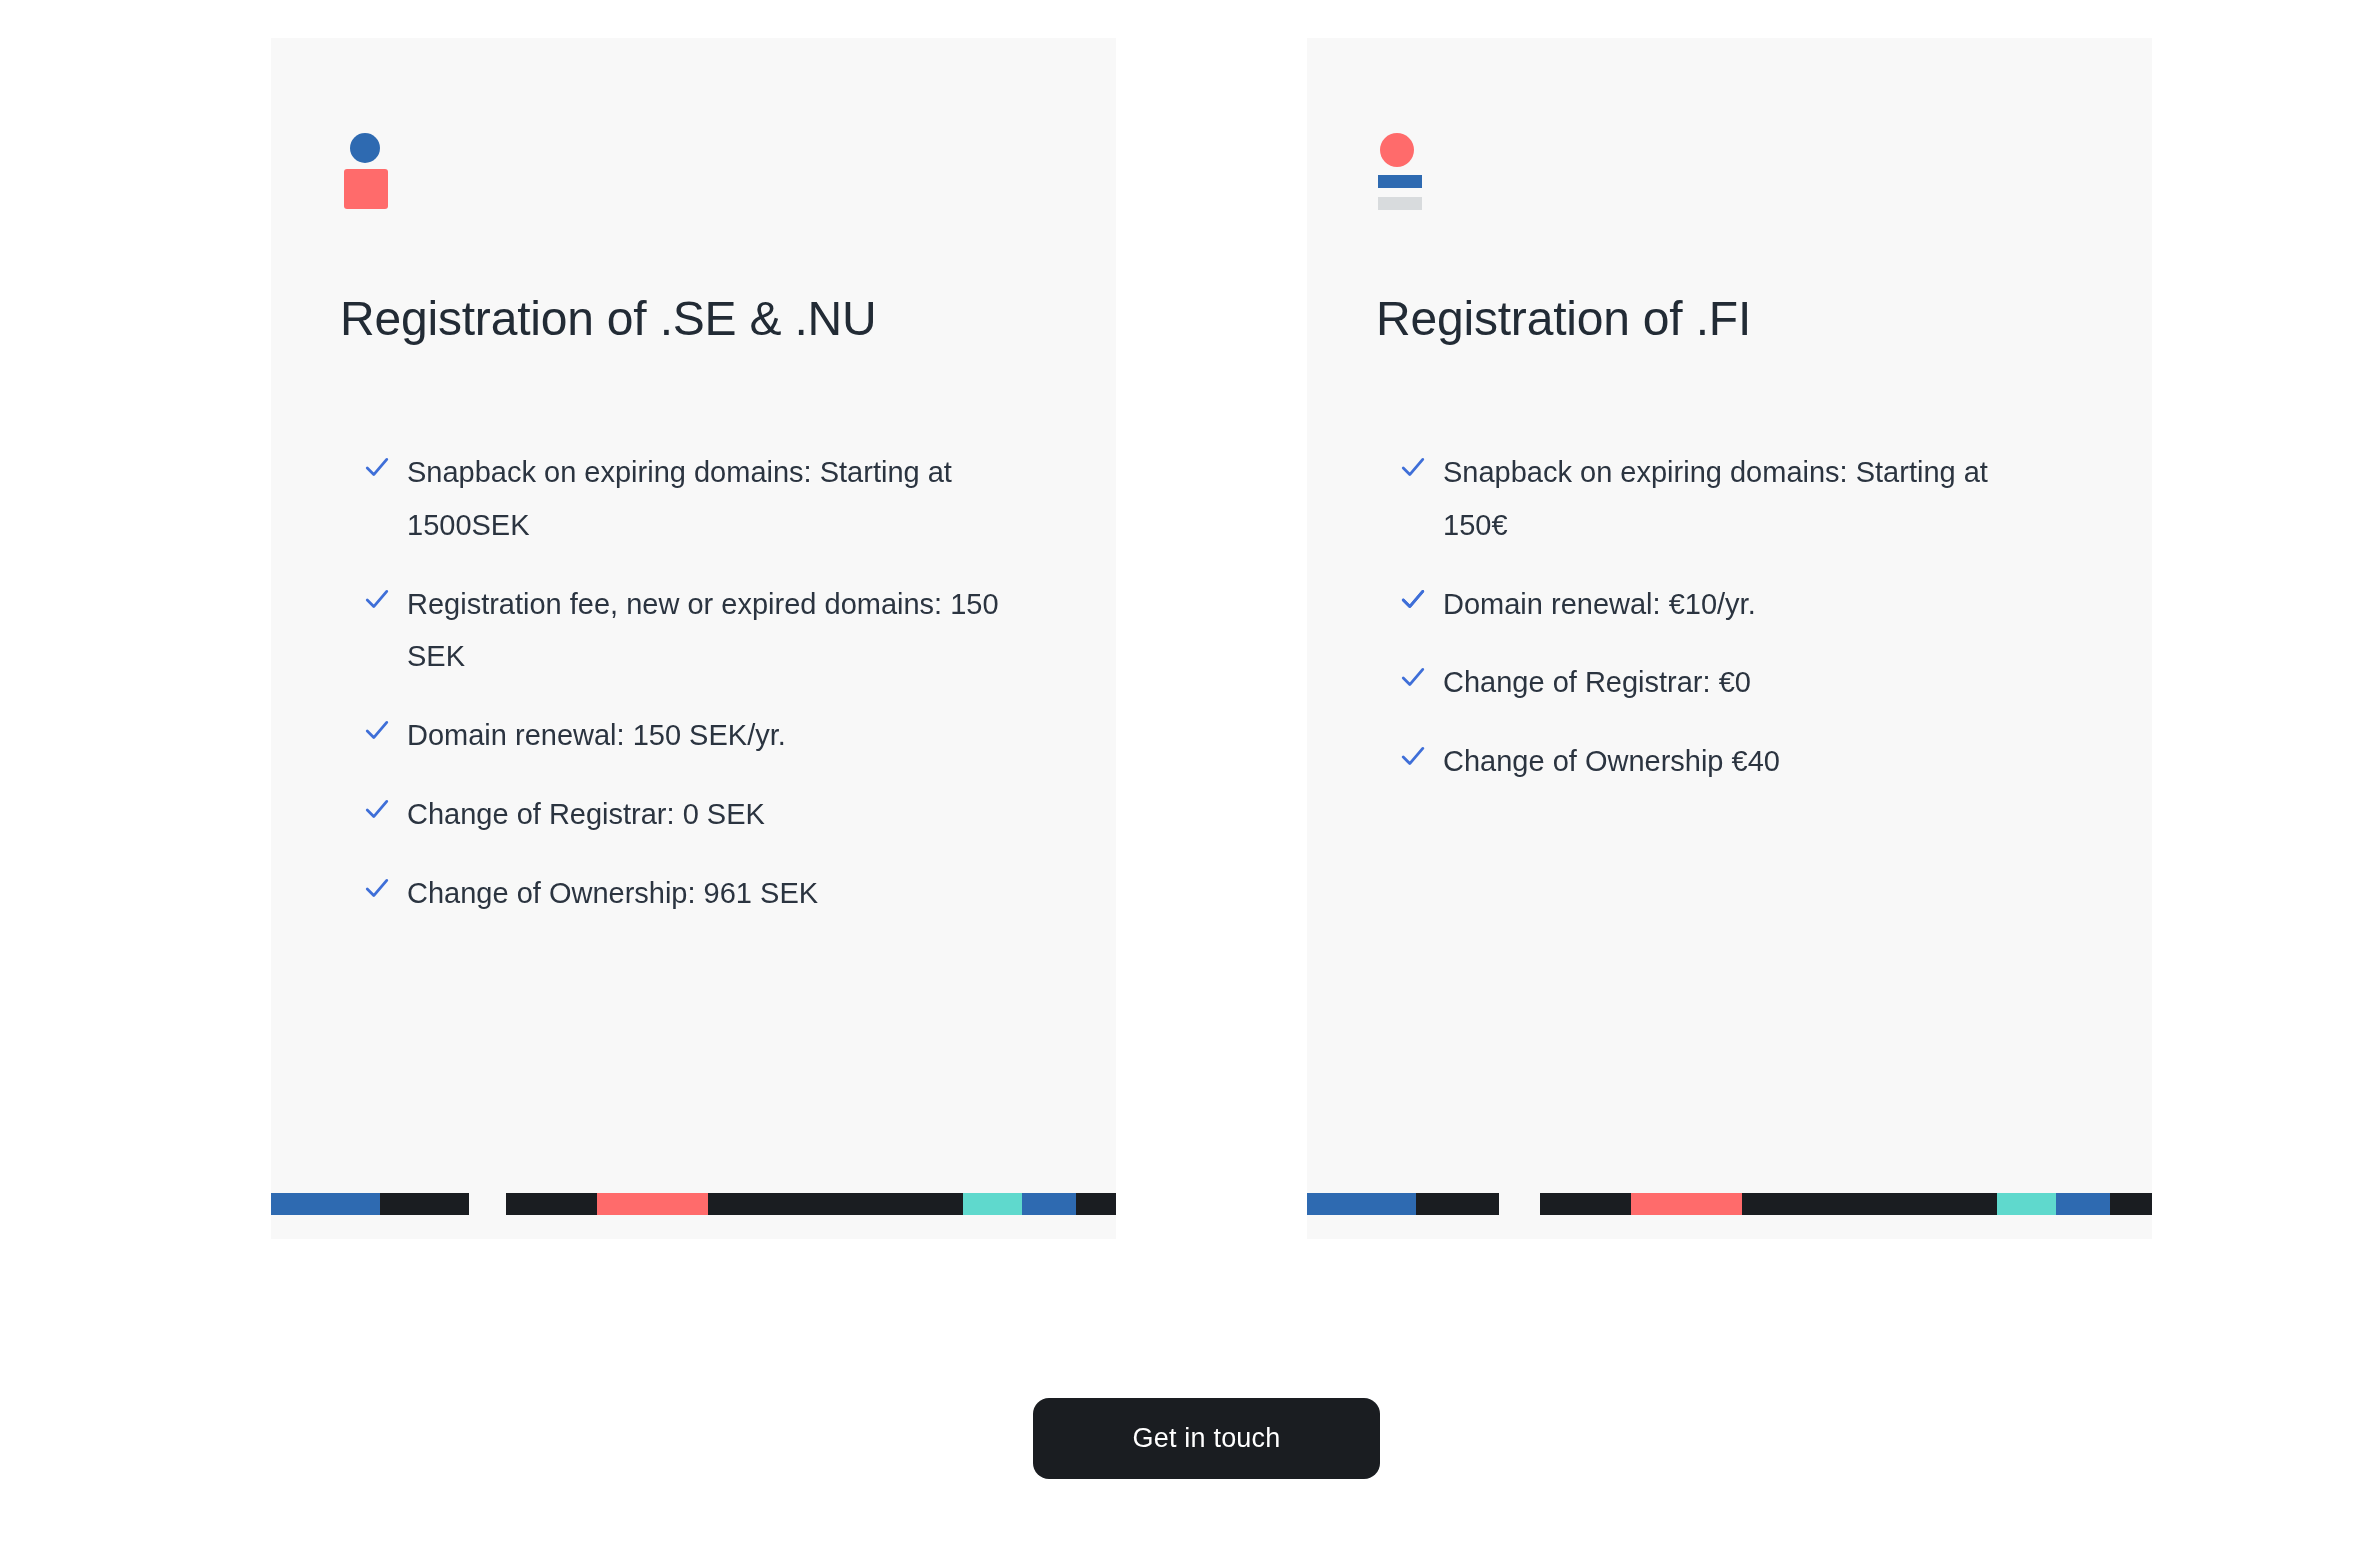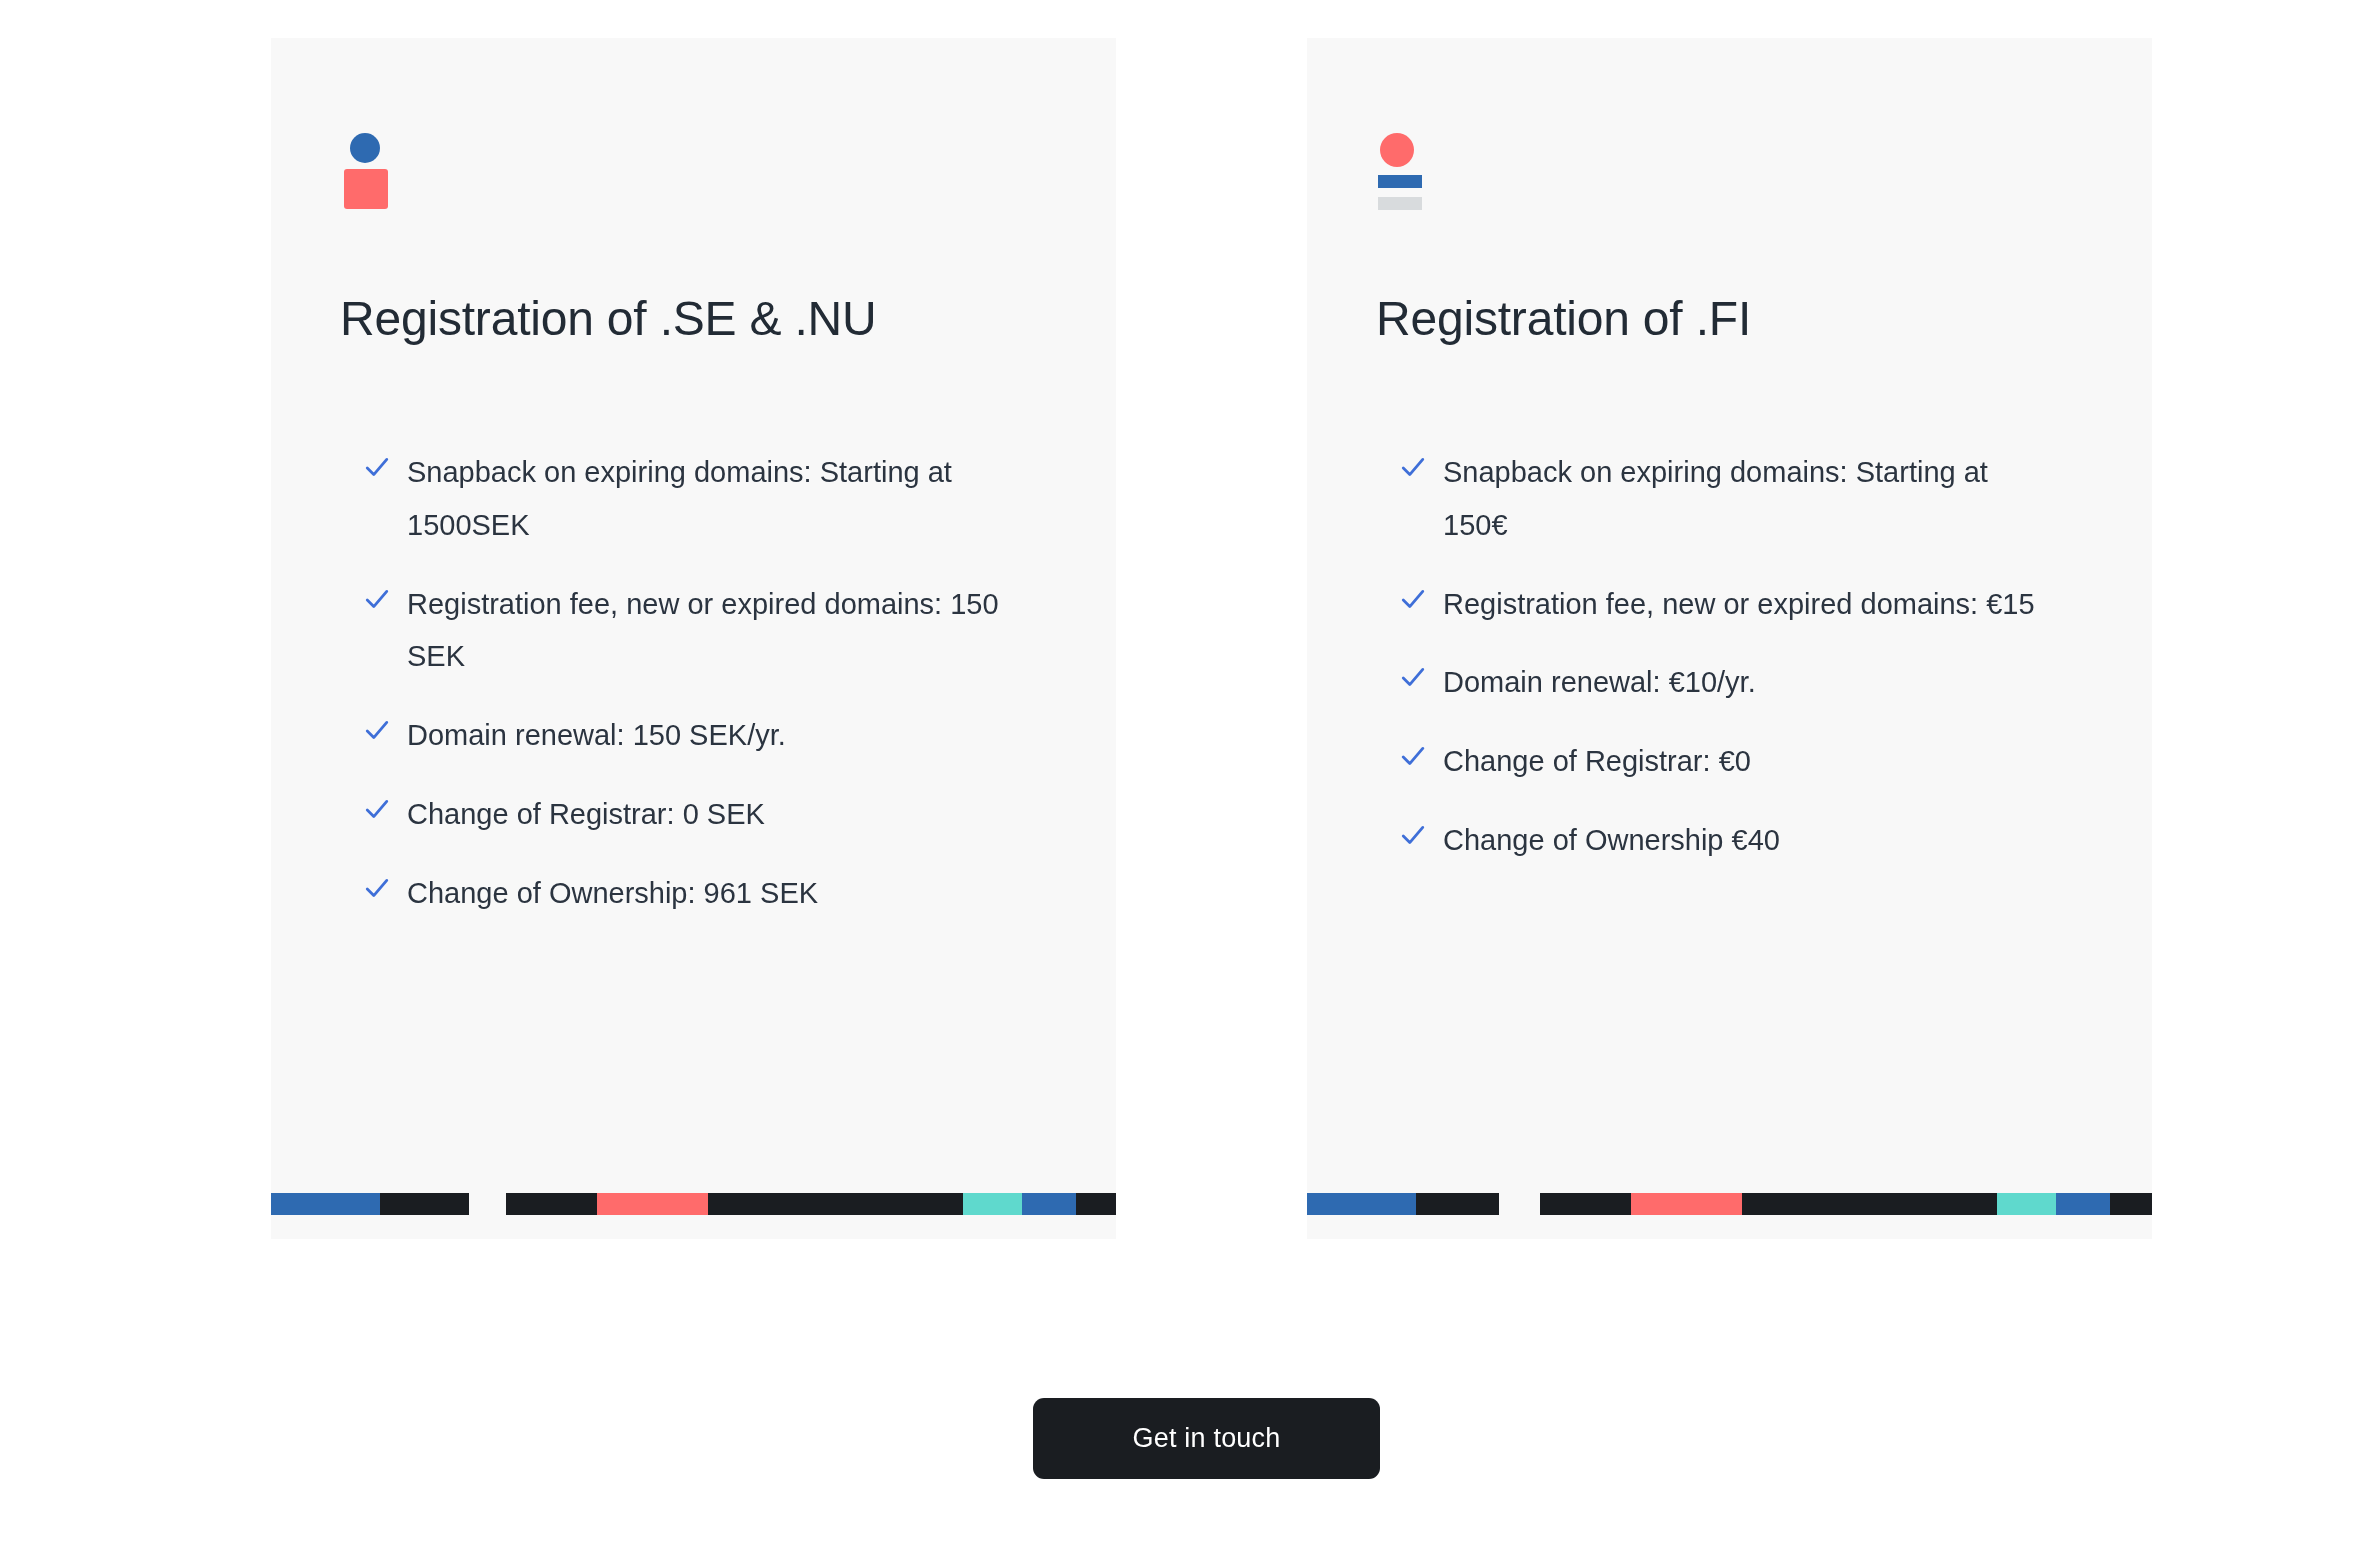--- a/index.html
+++ b/index.html
@@ -160,21 +160,21 @@
   
   .cta {
     position: absolute;
     left: 1033px;
     top: 1398px;
     width: 347px;
     height: 81px;
     background: #1a1d21;
     color: #ffffff;
     border: none;
-    border-radius: 11px;
+    border-radius: 16px;
     font-size: 27px;
     font-family: "Liberation Sans", sans-serif;
     cursor: pointer;
     letter-spacing: 0.2px;
   }
 </style>
 </head>
 <body>
 
 <div class="page">
@@ -269,21 +269,20 @@
             </svg>
         </span>
         <span>Snapback on expiring domains: Starting at 150€</span>
       </li>
       <li class="feature">
         <span class="check-icon">
           <svg viewBox="0 0 24 24" fill="none" stroke="currentColor" stroke-width="2.6" stroke-linecap="round" stroke-linejoin="round">
               <polyline points="3 13 9 19 21 5"></polyline>
             </svg>
         </span>
-        <span>Registration fee, new or expired domains: €15</span>
       </li>
       <li class="feature">
         <span class="check-icon">
           <svg viewBox="0 0 24 24" fill="none" stroke="currentColor" stroke-width="2.6" stroke-linecap="round" stroke-linejoin="round">
               <polyline points="3 13 9 19 21 5"></polyline>
             </svg>
         </span>
         <span>Domain renewal: €10/yr.</span>
       </li>
       <li class="feature">

